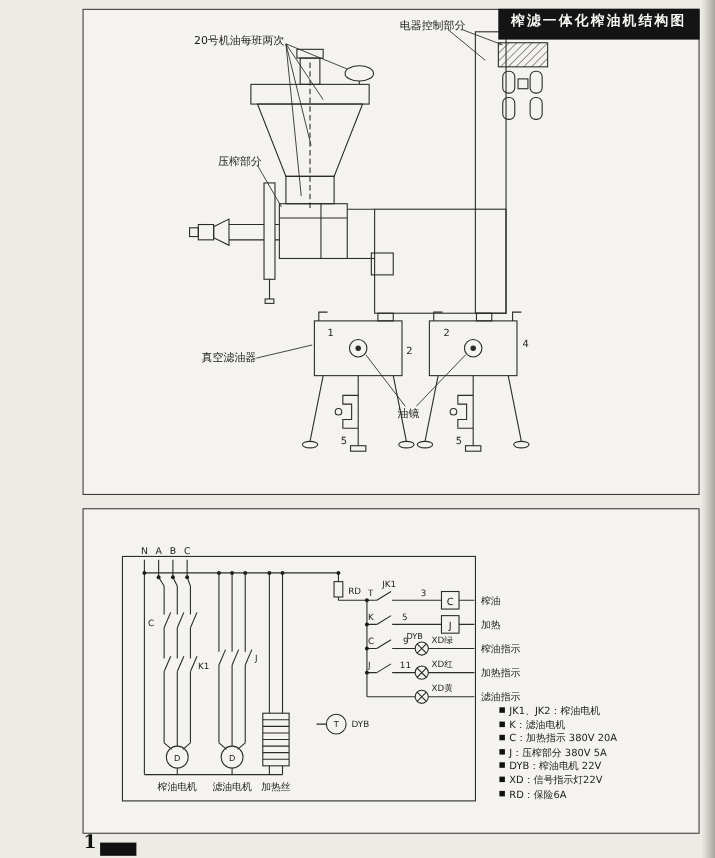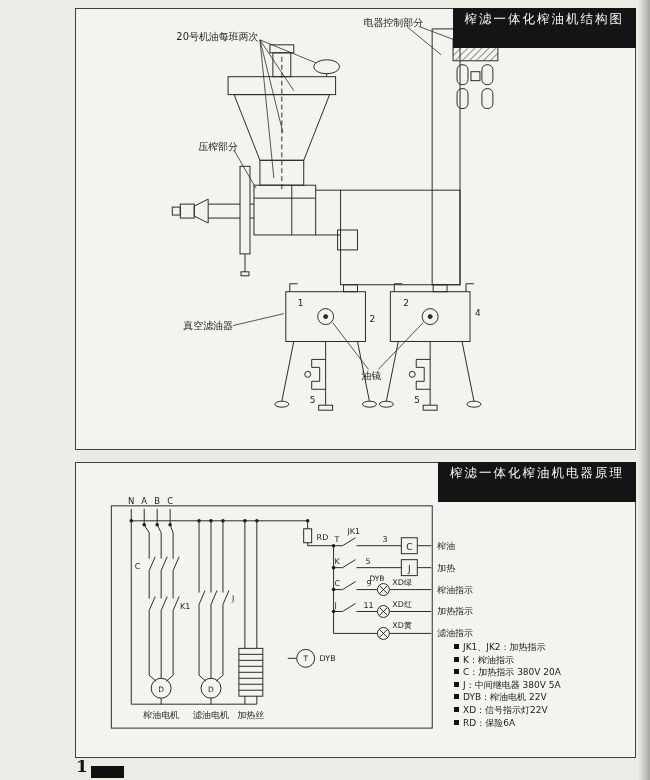--- a/index.html
+++ b/index.html
@@ -2,21 +2,21 @@
 <html><head>
 <meta charset="utf-8">
 <style>
   *{margin:0;padding:0;box-sizing:border-box}
   html,body{width:650px;height:780px}
   body{position:relative;background:#edebe6;font-family:"DejaVu Sans",sans-serif;overflow:hidden}
   .panel{position:absolute;left:75px;width:561px;background:#f4f3ef;border:1px solid #403f3c}
   #structure-panel{top:8px;height:442px}
   #circuit-panel{top:462px;height:296px}
   .panel-title{position:absolute;top:-1px;right:-1px;background:#141414;color:#f6f6f3;
-    font-size:12.5px;font-weight:normal;padding:3px 12px 20px;letter-spacing:2px;white-space:nowrap}
+    font-size:12.5px;font-weight:bold;padding:3px 12px 8px;letter-spacing:2px;white-space:nowrap}
   .panel svg{position:absolute;left:0;top:0}
   .legend{position:absolute;left:378px;top:178px;font-size:9px;color:#1c1c1c;line-height:12.6px;white-space:nowrap}
   .legend-item .sq{display:inline-block;width:5px;height:5px;background:#111;margin-right:4px;vertical-align:1px}
   .edge-shadow{position:absolute;right:0;top:0;width:12px;height:100%;
     background:linear-gradient(to right,rgba(110,108,102,0),rgba(100,98,92,.5));pointer-events:none}
   .page-num{position:absolute;left:76px;top:756px;font-size:17px;font-weight:bold;color:#111;
     font-family:"DejaVu Serif",serif}
   .page-bar{position:absolute;left:91px;top:766px;width:33px;height:12px;background:#101010}
   text{font-family:"DejaVu Sans",sans-serif}
 </style>
@@ -316,27 +316,26 @@
       <text x="362" y="174">滤油指示</text>
       <g text-anchor="middle">
         <text x="85" y="256">榨油电机</text>
         <text x="135" y="256">滤油电机</text>
         <text x="175" y="256">加热丝</text>
       </g>
     </g>
   </svg>
 
   <div class="legend">
-    <div class="legend-item"><span class="sq"></span><span>JK1、JK2：加热指示</span></div>
-    <div class="legend-item"><span class="sq"></span><span>K：榨油指示</span></div>
+    <div class="legend-item"><span class="sq"></span><span>JK1、JK2：榨油电机</span></div>
+    <div class="legend-item"><span class="sq"></span><span>K：滤油电机</span></div>
     <div class="legend-item"><span class="sq"></span><span>C：加热指示 380V 20A</span></div>
-    <div class="legend-item"><span class="sq"></span><span>J：中间继电器 380V 5A</span></div>
+    <div class="legend-item"><span class="sq"></span><span>J：压榨部分 380V 5A</span></div>
     <div class="legend-item"><span class="sq"></span><span>DYB：榨油电机 22V</span></div>
     <div class="legend-item"><span class="sq"></span><span>XD：信号指示灯22V</span></div>
     <div class="legend-item"><span class="sq"></span><span>RD：保险6A</span></div>
   </div>
 
-  <div class="panel-title">榨滤一体化榨油机电器原理</div>
 </div>
 
 <div class="page-num">1</div>
 <div class="page-bar"></div>
 <div class="edge-shadow"></div>
 
 </body></html>

